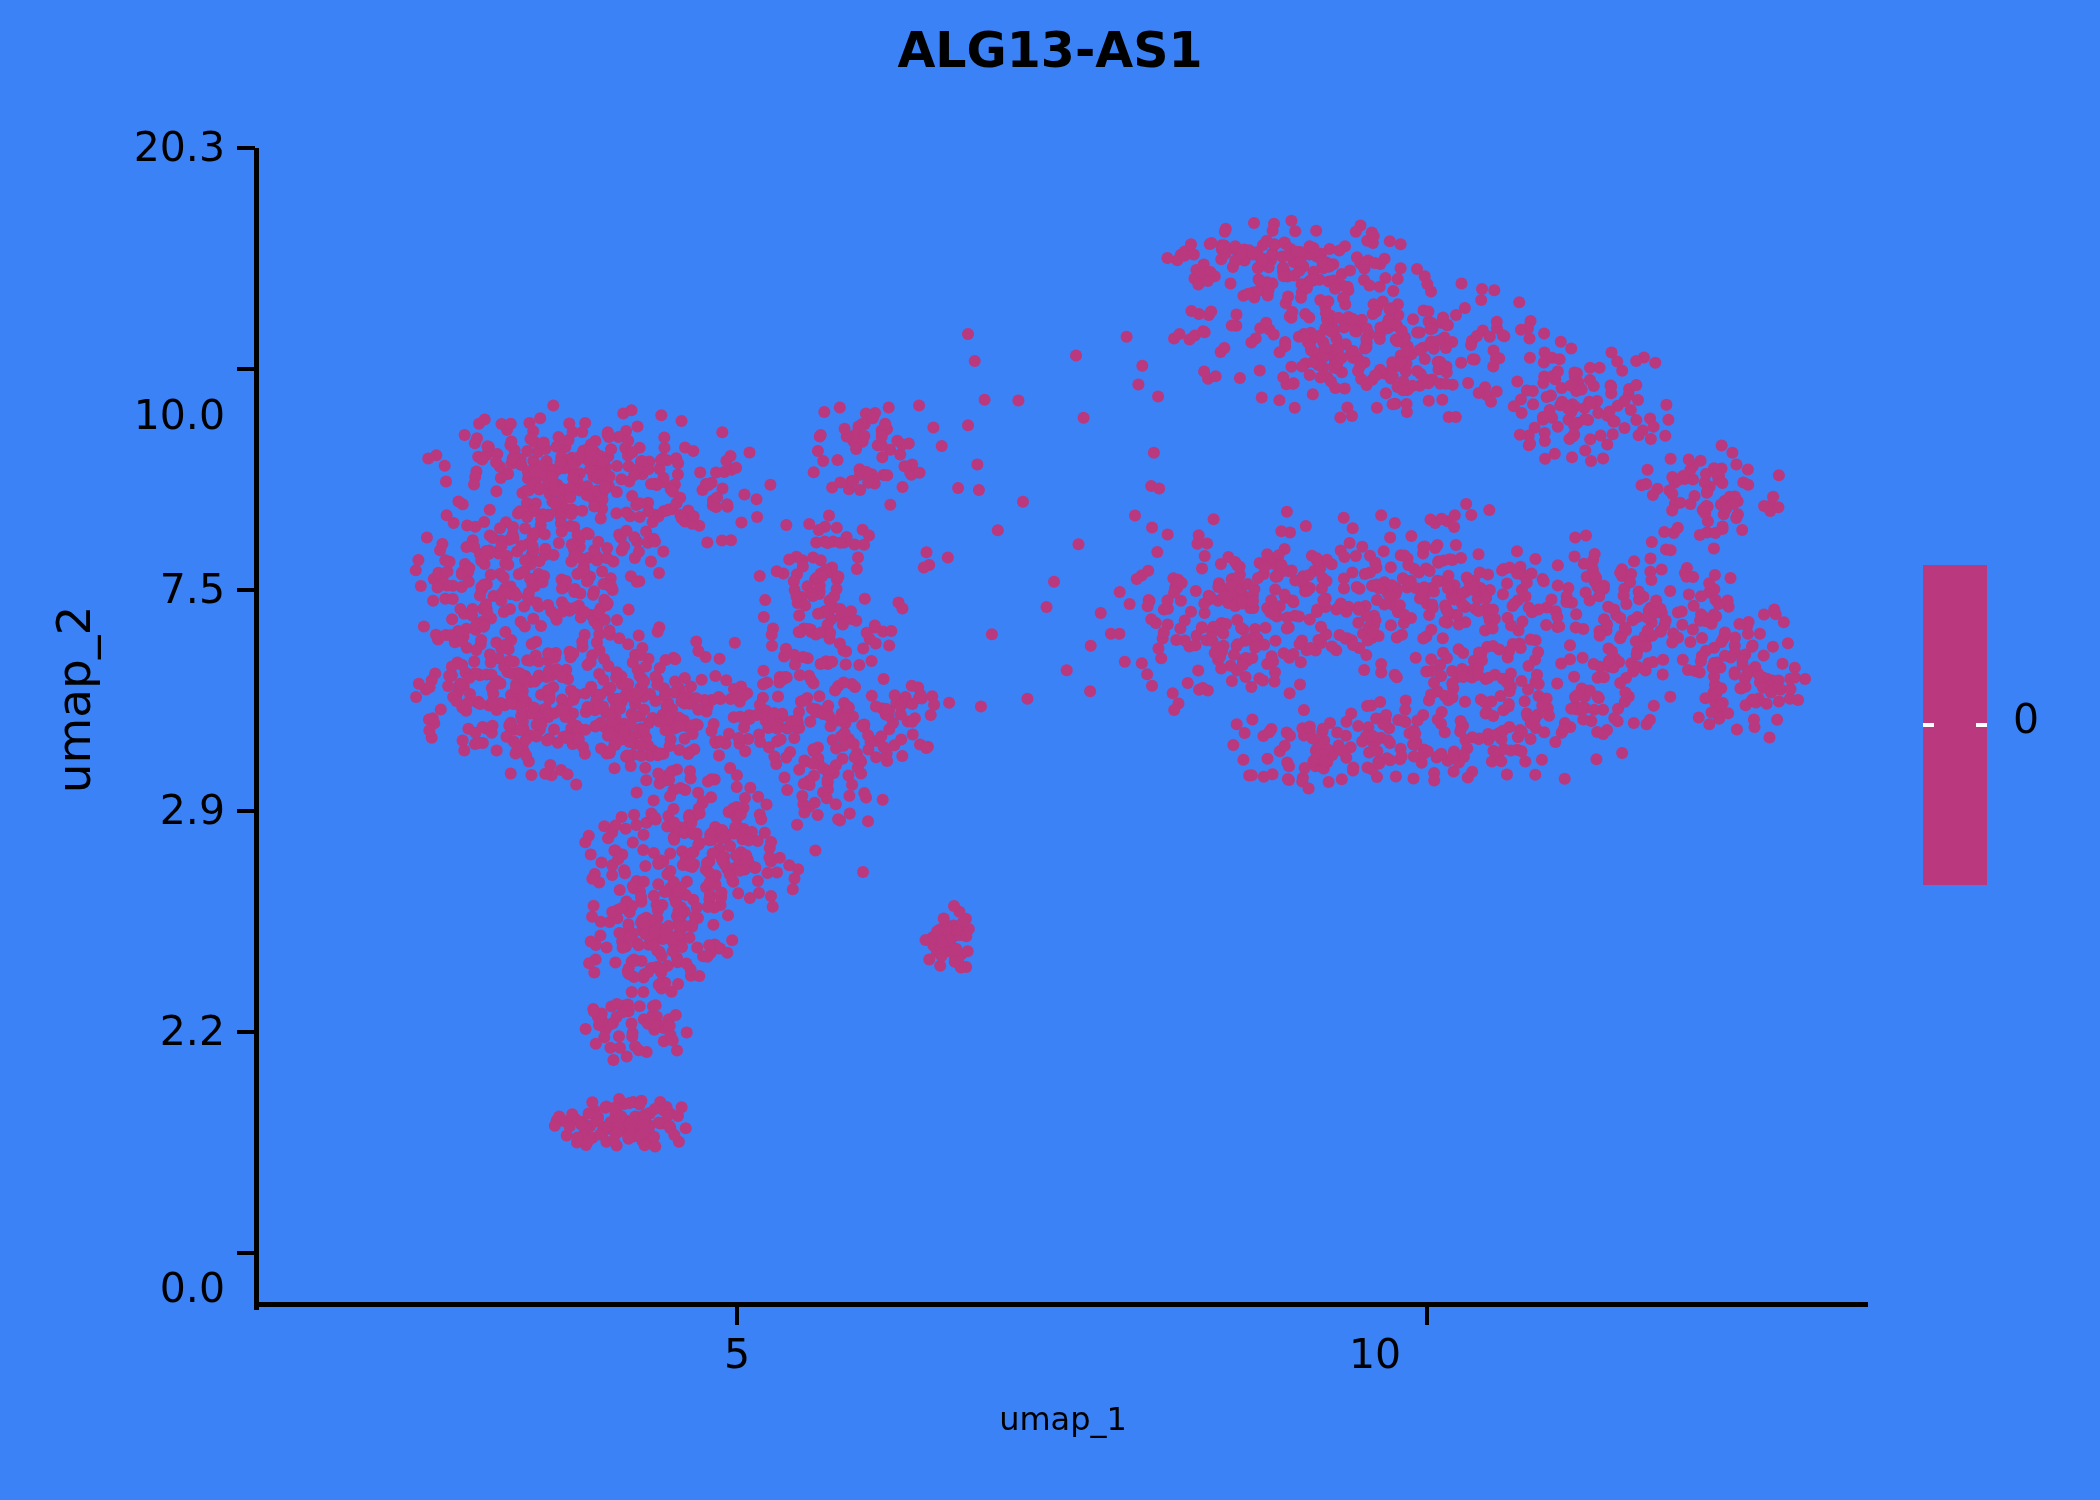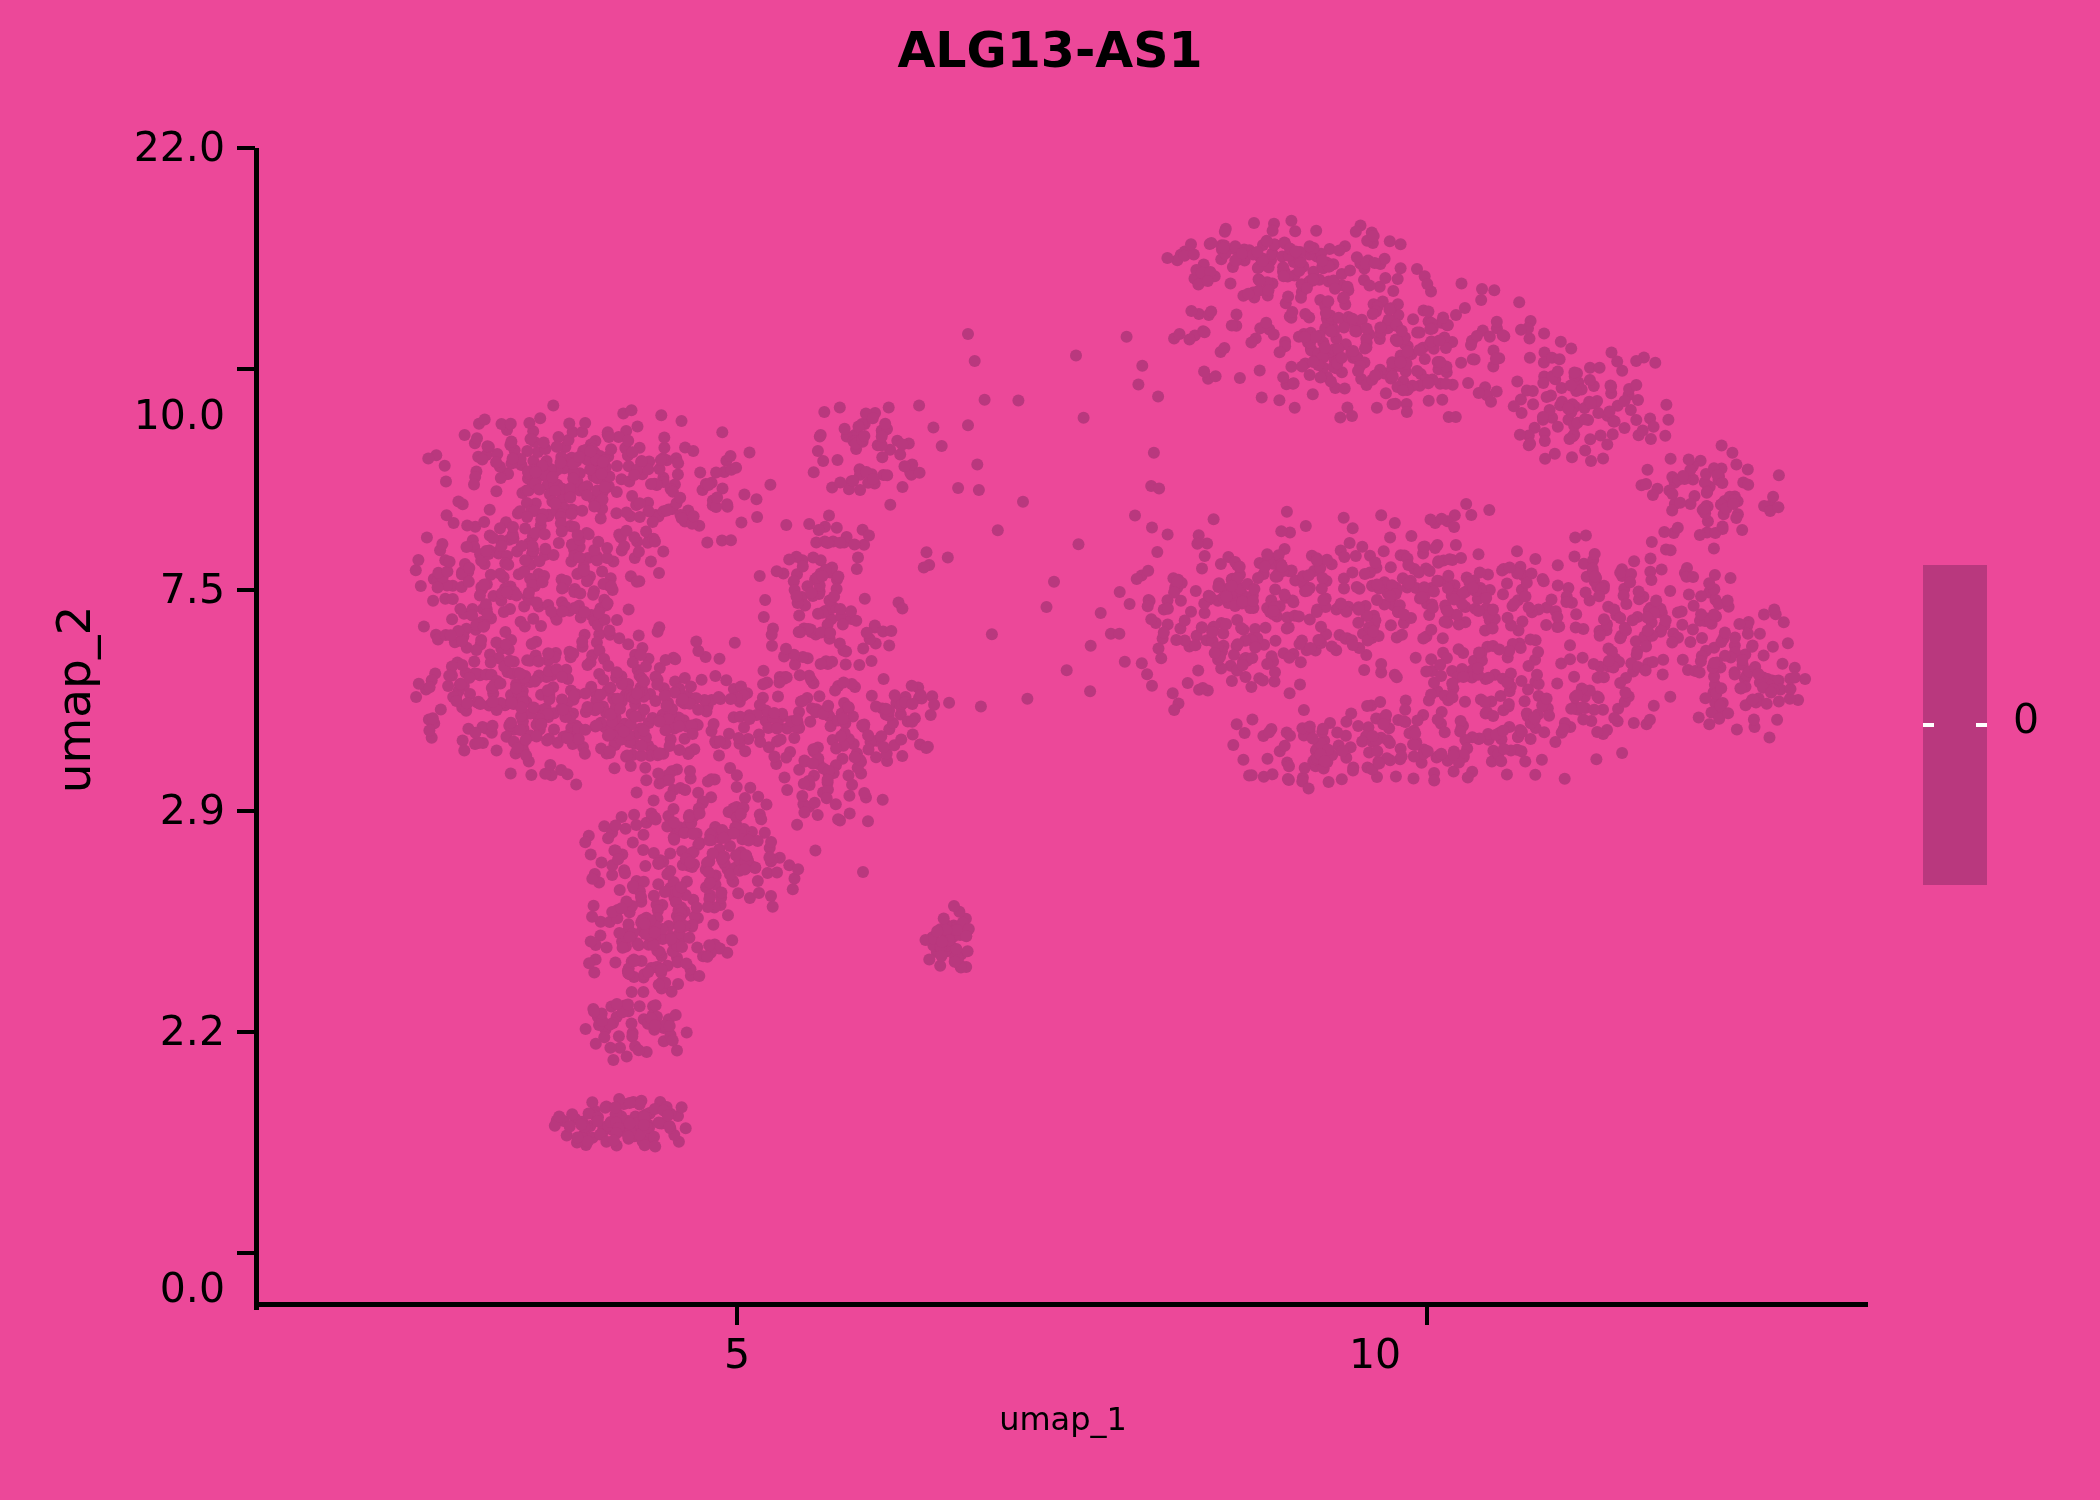--- a/index.html
+++ b/index.html
@@ -4,21 +4,21 @@
 <style>
   html, body {
     margin: 0;
     padding: 0;
     background: #ffffff;
   }
   #root {
     position: relative;
     width: 2100px;
     height: 1500px;
-    background: #ec4899;
+    background: #3b82f6;
     font-family: "DejaVu Sans", sans-serif;
     overflow: hidden;
   }
 
   
   #chart-title {
     position: absolute;
     left: 0;
     top: 22px;
     width: 2100px;
@@ -3585,21 +3585,21 @@
       <div class="ytick-label" style="top: 1268px;">0.0</div>
       <div class="ytick-mark" style="top: 1030px;"></div>
       <div class="ytick-label" style="top: 1011px;">2.2</div>
       <div class="ytick-mark" style="top: 809px;"></div>
       <div class="ytick-label" style="top: 790px;">2.9</div>
       <div class="ytick-mark" style="top: 588px;"></div>
       <div class="ytick-label" style="top: 569px; margin-left: 28px;">7.5</div>
       <div class="ytick-mark" style="top: 367px;"></div>
       <div class="ytick-label" style="top: 348px; margin-top: 47px;">10.0</div>
       <div class="ytick-mark" style="top: 146px;"></div>
-      <div class="ytick-label" style="top: 127px;">22.0</div>
+      <div class="ytick-label" style="top: 127px;">20.3</div>
     </div>
   <div id="x-ticks">
       <div class="xtick-mark" style="left: 735px;"></div>
       <div class="xtick-label" style="left: 677px; width: 120px;">5</div>
       <div class="xtick-mark" style="left: 1425px;"></div>
       <div class="xtick-label" style="left: 1315px; width: 120px;">10</div>
     </div>
 
   <div id="xlabel">umap_1</div>
 

